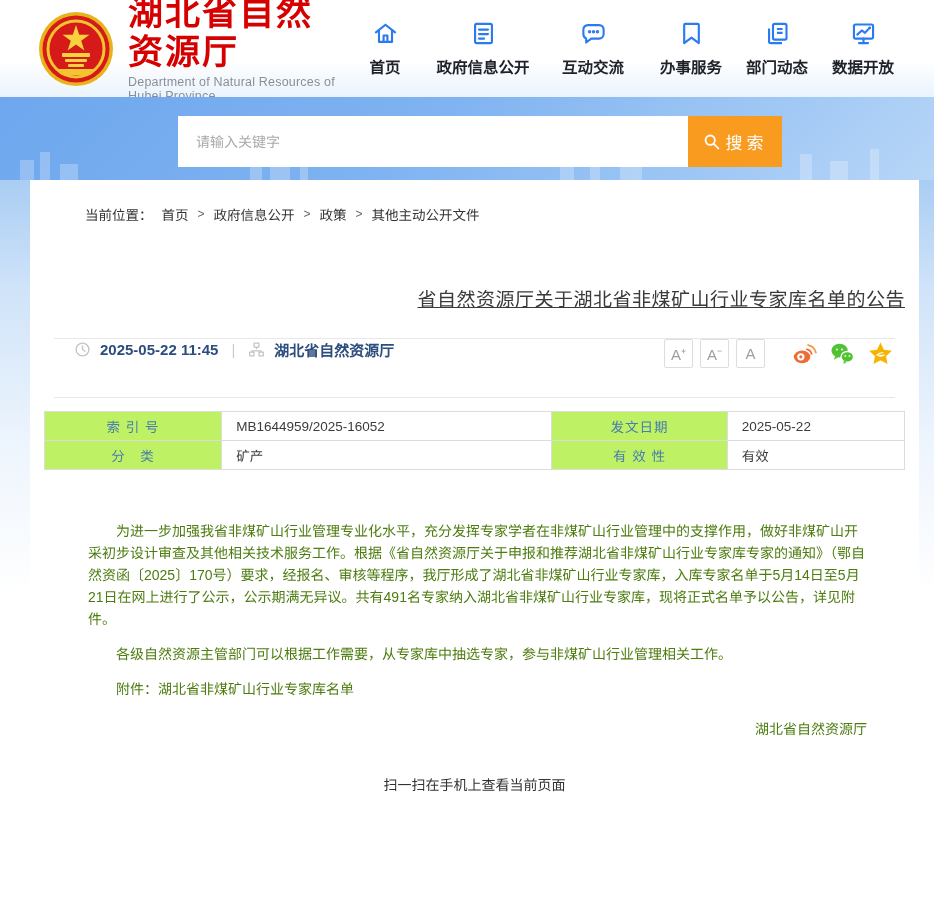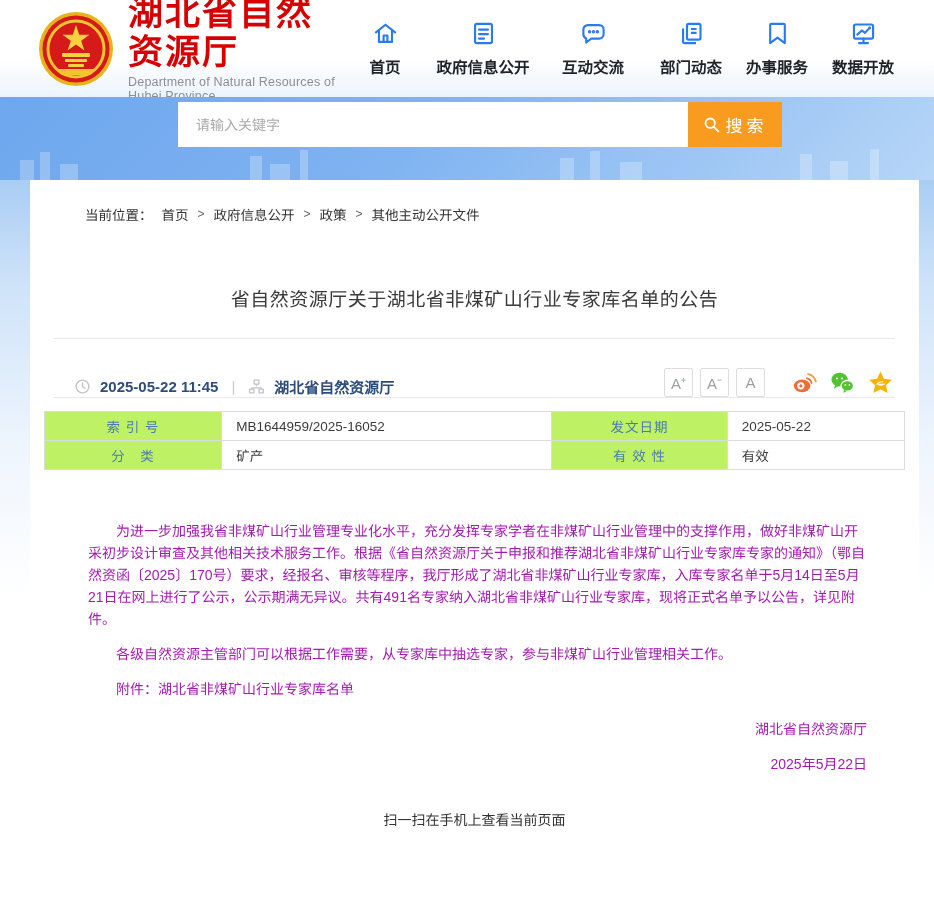--- a/index.html
+++ b/index.html
@@ -16,56 +16,56 @@
   .site-name-en { color:#8a8f96; font-size:12.5px; letter-spacing:.2px; }
   .main-nav { margin-left:auto; display:flex; align-items:flex-start; gap:0; }
   .nav-item { width:86px; display:flex; flex-direction:column; align-items:center; gap:8px; cursor:pointer; }
   .nav-item.wide { width:110px; }
   .nav-item svg { width:27px; height:27px; }
   .nav-label { font-size:15.5px; color:#1f2329; font-weight:600; white-space:nowrap; }
 
   
   .banner { height:83px; background:linear-gradient(135deg,#6ea7ee 0%,#7fb3f1 45%,#b7d6f7 100%); position:relative; overflow:hidden; }
   .banner .skyline { position:absolute; bottom:0; left:0; right:0; height:34px; opacity:.25; }
-  .search-bar { position:absolute; left:178px; top:5px; display:flex; height:45px; width:604px; }
+  .search-bar { position:absolute; left:178px; top:19px; display:flex; height:51px; width:604px; }
   .search-input { flex:1; border:none; outline:none; padding:0 18px; font-size:14px; color:#333; background:#fff; }
   .search-input::placeholder { color:#a9a9a9; }
   .search-btn { width:94px; background:#f89b1e; border:none; color:#fff; font-size:17px; letter-spacing:4px;
     display:flex; align-items:center; justify-content:center; gap:6px; cursor:pointer; }
   .search-btn svg { width:17px; height:17px; }
 
   
   .page-area { height:592px; background:linear-gradient(180deg,#a9cdf3 0%,#cfe3f9 18%,#eef5fd 45%,#ffffff 70%);
     padding:0 15px 0 30px; }
   .content-card { background:#fff; height:100%; padding:0 14px; position:relative; }
 
   .breadcrumb { padding:24px 0 0 41px; font-size:13.5px; color:#333; display:flex; gap:9px; align-items:center; }
   .breadcrumb a { color:#333; text-decoration:none; cursor:pointer; }
   .crumb-sep { color:#666; font-size:12px; }
 
-  .article-title { margin-top:60px; text-align:center; font-size:19px; font-weight:500; color:#3a3a3a; letter-spacing:.5px; }
+  .article-title { margin-top:60px; text-align:right; font-size:19px; font-weight:500; color:#3a3a3a; letter-spacing:.5px;text-decoration:underline; }
 
   .rule { border:none; border-top:1px solid #e8e8e8; margin:27px 10px 0 10px; }
 
-  .meta-row { height:58px; display:flex; align-items:flex-end; padding:0 12px 0 30px; }
+  .meta-row { height:58px; display:flex; align-items:flex-start; padding:0 12px 0 30px; }
   .meta-left { display:flex; align-items:center; gap:9px; color:#2d4d7d; font-size:15px; font-weight:600; }
   .meta-left svg { width:17px; height:17px; }
   .meta-sep { color:#c5cbd4; font-weight:400; padding:0 4px; }
   .meta-right { margin-left:auto; display:flex; align-items:center; gap:13px; }
   .fontsize-btns { display:flex; gap:7px; margin-right:14px; }
   .fs-btn { width:29px; height:29px; border:1px solid #ddd; border-radius:2px; background:#fff; color:#9aa0a6;
     font-size:15px; display:flex; align-items:center; justify-content:center; cursor:pointer; }
   .share-icon { width:25px; height:25px; cursor:pointer; }
 
   .meta-table { width:100%; border-collapse:collapse; margin-top:13px; table-layout:fixed; }
   .meta-table td { border:1px solid #dcdcdc; height:29px; font-size:13.5px; }
   td.mt-label { background:#bef264; color:#4a7cb0; text-align:center; letter-spacing:1px; }
   td.mt-value { color:#3c3c3c; padding-left:14px; background:#fff; }
 
-  .article-body { margin:50px 36px 0 44px; font-size:14px; color:#a21caf; line-height:22px; }
+  .article-body { margin:50px 36px 0 44px; font-size:14px; color:#4d7c0f; line-height:22px; }
   .article-body p { text-indent:2em; margin-bottom:13px; }
   .sig-block { text-align:right; margin:18px 2px 0 0; }
   .sig-line { margin-bottom:11px; text-indent:0 !important; }
 
   .attach-block { margin:34px 36px 0 71px; font-size:14px; color:#333; }
   .attach-label { margin-bottom:17px; }
   .attach-file { color:#2b2b2b; text-decoration:none; cursor:pointer; display:inline-block; }
 
   .qr-section { text-align:center; margin-top:8px; }
   .qr-caption { font-size:14px; color:#333; margin-bottom:6px; }
@@ -111,31 +111,31 @@
       <svg viewBox="0 0 24 24" fill="none" stroke="#2b7bf0" stroke-width="1.9" stroke-linecap="round" stroke-linejoin="round">
         <path d="M7 4.5 h10 a4 4 0 0 1 4 4 v4 a4 4 0 0 1 -4 4 h-7 l-4.5 3.5 v-3.6 a4 4 0 0 1 -2.5 -3.9 v-4 a4 4 0 0 1 4 -4 z"></path>
         <circle cx="8.5" cy="10.5" r="0.6" fill="#2b7bf0"></circle>
           <circle cx="12" cy="10.5" r="0.6" fill="#2b7bf0"></circle>
           <circle cx="15.5" cy="10.5" r="0.6" fill="#2b7bf0"></circle>
       </svg>
       <span class="nav-label">互动交流</span>
     </div>
     <div class="nav-item">
       <svg viewBox="0 0 24 24" fill="none" stroke="#2b7bf0" stroke-width="1.9" stroke-linejoin="round">
+        <path d="M6.5 3.5 h11 a1 1 0 0 1 1 1 V20.5 l-6.5 -4.8 L5.5 20.5 V4.5 a1 1 0 0 1 1 -1 z"></path>
+      </svg>
+      <span class="nav-label">办事服务</span>
+    </div>
+    <div class="nav-item">
+      <svg viewBox="0 0 24 24" fill="none" stroke="#2b7bf0" stroke-width="1.9" stroke-linejoin="round">
         <rect x="8" y="3.5" width="12" height="14" rx="1.5"></rect>
           <path d="M4.5 7.5 v11.5 a1.5 1.5 0 0 0 1.5 1.5 h10"></path>
           <path d="M11.5 8 h5 M11.5 11.5 h5"></path>
       </svg>
       <span class="nav-label">部门动态</span>
-    </div>
-    <div class="nav-item">
-      <svg viewBox="0 0 24 24" fill="none" stroke="#2b7bf0" stroke-width="1.9" stroke-linejoin="round">
-        <path d="M6.5 3.5 h11 a1 1 0 0 1 1 1 V20.5 l-6.5 -4.8 L5.5 20.5 V4.5 a1 1 0 0 1 1 -1 z"></path>
-      </svg>
-      <span class="nav-label">办事服务</span>
     </div>
     <div class="nav-item">
       <svg viewBox="0 0 24 24" fill="none" stroke="#2b7bf0" stroke-width="1.9" stroke-linecap="round" stroke-linejoin="round">
         <rect x="3.5" y="4" width="17" height="12.5" rx="1.5"></rect>
           <path d="M6.5 13 L10.5 9.3 L13.3 11.4 L17.5 7"></path>
           <circle cx="17.5" cy="7" r="1.2" fill="#2b7bf0" stroke="none"></circle>
           <path d="M12 16.5 v3.5 M8 20.5 h8"></path>
       </svg>
       <span class="nav-label">数据开放</span>
     </div>
@@ -259,21 +259,20 @@
       </tr>
     </tbody>
       </table>
 
     <div class="article-body">
       <p>为进一步加强我省非煤矿山行业管理专业化水平，充分发挥专家学者在非煤矿山行业管理中的支撑作用，做好非煤矿山开采初步设计审查及其他相关技术服务工作。根据《省自然资源厅关于申报和推荐湖北省非煤矿山行业专家库专家的通知》（鄂自然资函〔2025〕170号）要求，经报名、审核等程序，我厅形成了湖北省非煤矿山行业专家库，入库专家名单于5月14日至5月21日在网上进行了公示，公示期满无异议。共有491名专家纳入湖北省非煤矿山行业专家库，现将正式名单予以公告，详见附件。</p>
       <p>各级自然资源主管部门可以根据工作需要，从专家库中抽选专家，参与非煤矿山行业管理相关工作。</p>
       <p>附件：湖北省非煤矿山行业专家库名单</p>
       <div class="sig-block">
         <p class="sig-line">湖北省自然资源厅</p>
-        <p class="sig-line">2025年5月22日</p>
       </div>
     </div>
 
     <div class="attach-block">
     </div>
 
     <div class="qr-section">
       <div class="qr-caption">扫一扫在手机上查看当前页面</div>
 
     </div>

